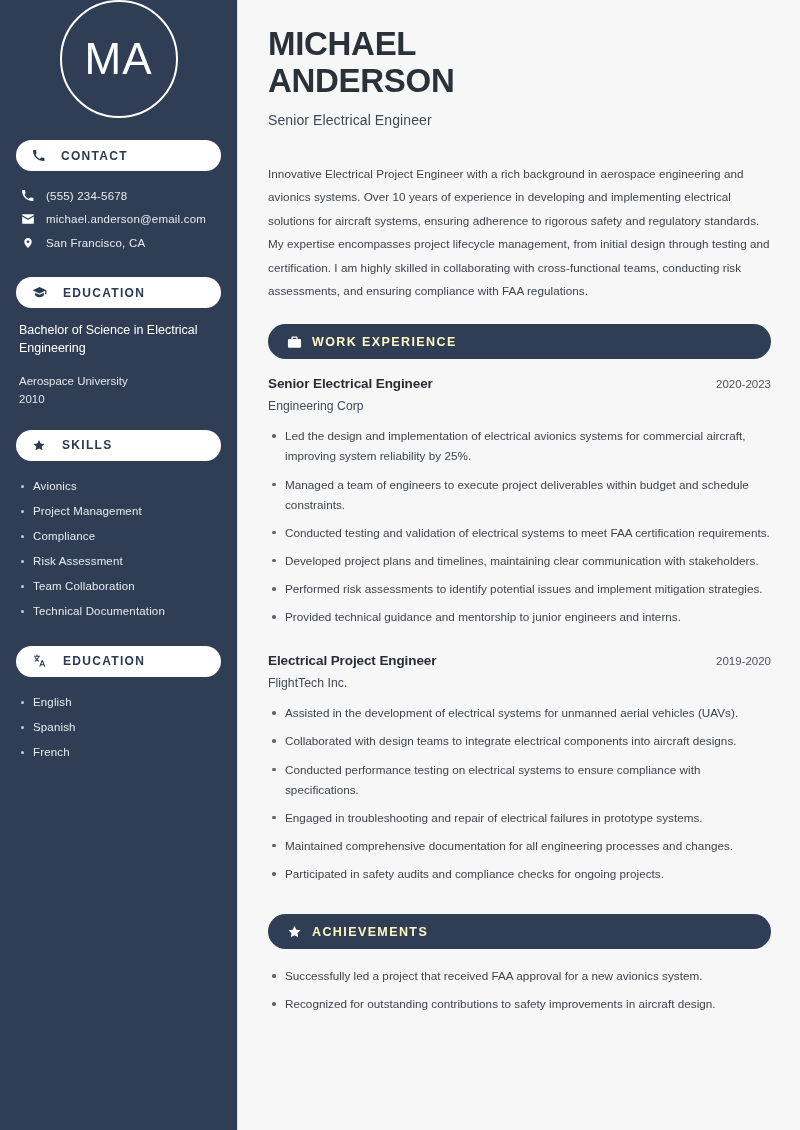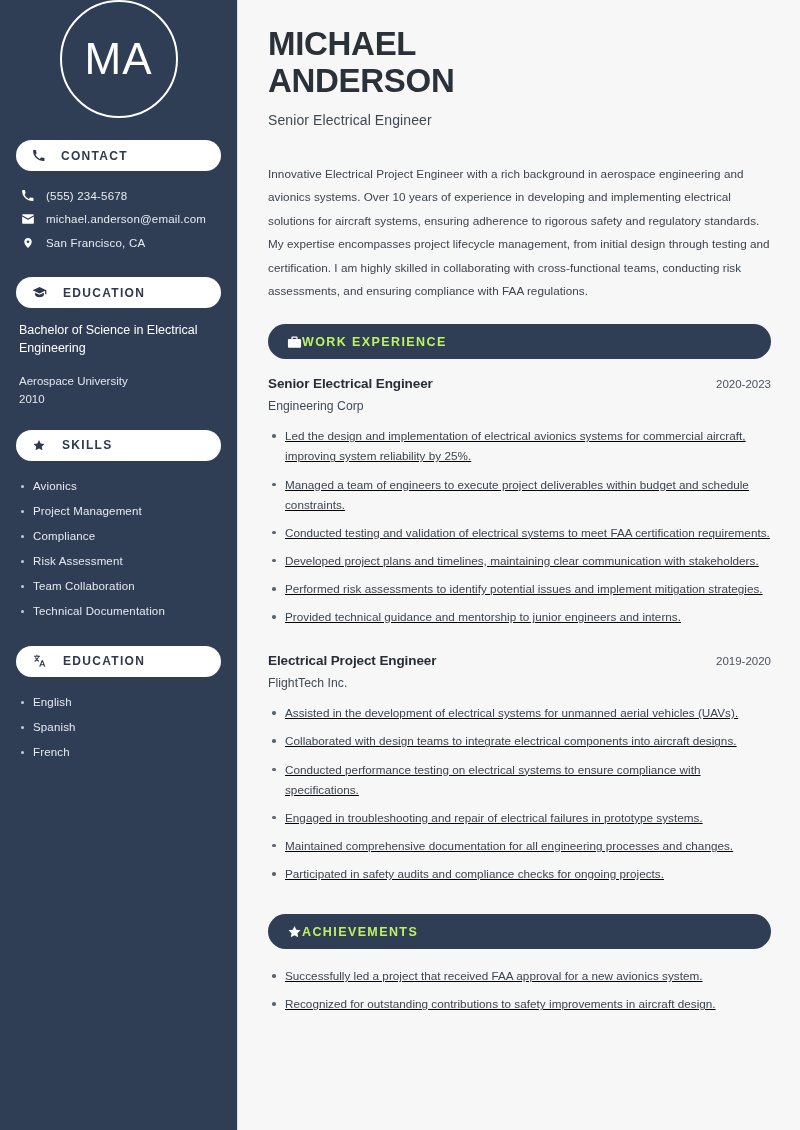--- a/index.html
+++ b/index.html
@@ -152,25 +152,26 @@
   .summary {
     margin-top: 34px;
     font-size: 11.7px;
     color: #3c444d;
     line-height: 2.0;
     letter-spacing: .05px;
   }
 
   .pill-dark {
     background: #2f3e55;
-    color: #bef264;
+    color: #fef9c3;
     border-radius: 999px;
     height: 35px;
     display: flex;
     align-items: center;
+    gap: 10px;
     padding: 12px 19px;
     margin: 22px 0 17px 0;
   }
   .pill-dark .pill-label {
     font-size: 12.5px;
     font-weight: bold;
     letter-spacing: 1.4px;
   }
   .pill-dark svg { display: block; }
 
@@ -191,21 +192,21 @@
     color: #4a535d;
     white-space: nowrap;
   }
   .job-company {
     font-size: 12.2px;
     color: #414a54;
     margin-top: 8px;
     letter-spacing: .05px;
   }
 
-  .bullets { list-style: none; margin: 13px 0 0 0; padding: 0; text-decoration: underline; }
+  .bullets { list-style: none; margin: 13px 0 0 0; padding: 0; }
   .bullets li {
     position: relative;
     font-size: 11.7px;
     color: #3c444d;
     line-height: 1.72;
     padding: 0 0 8px 17px;
     letter-spacing: .03px;
   }
   .bullets li::before {
     content: "";

